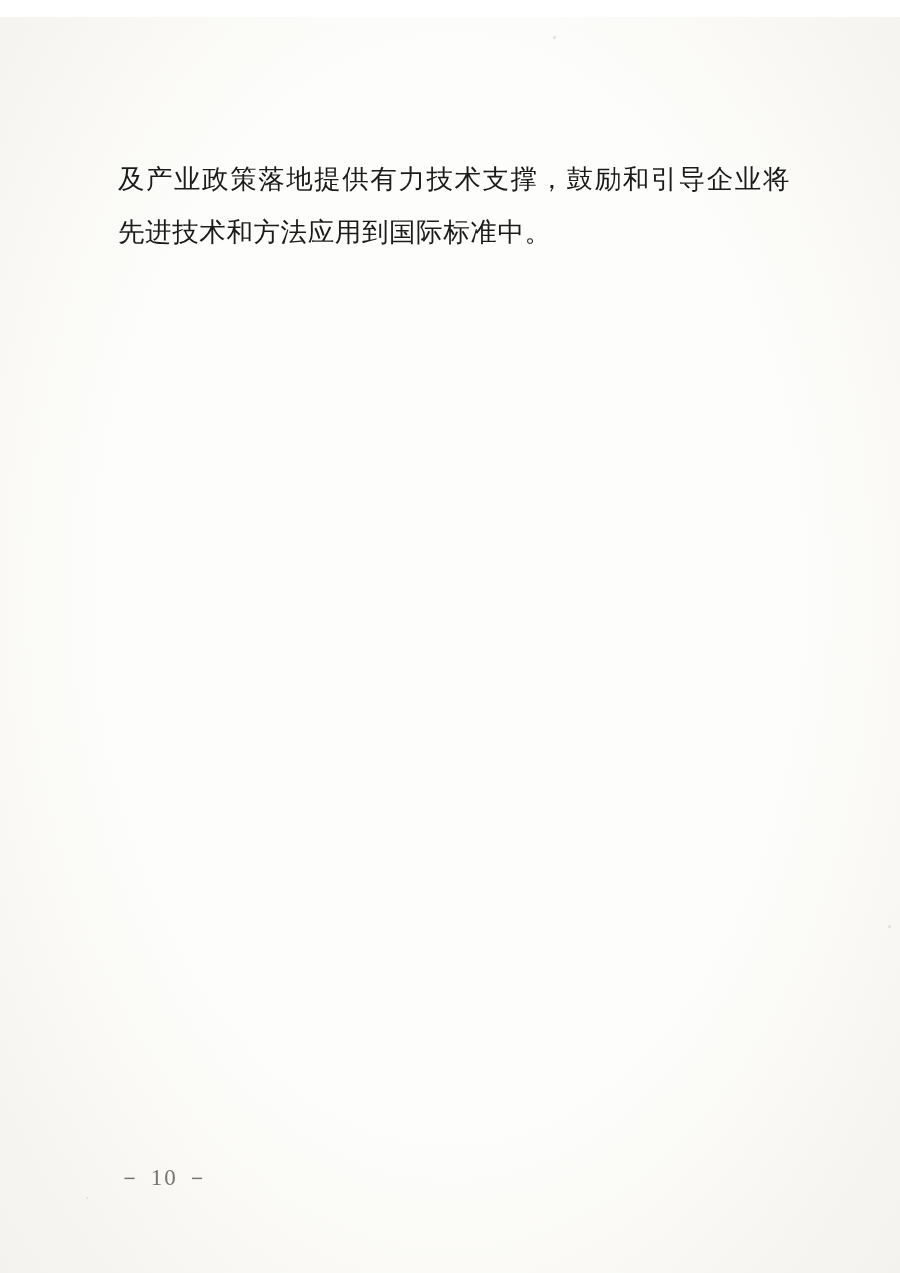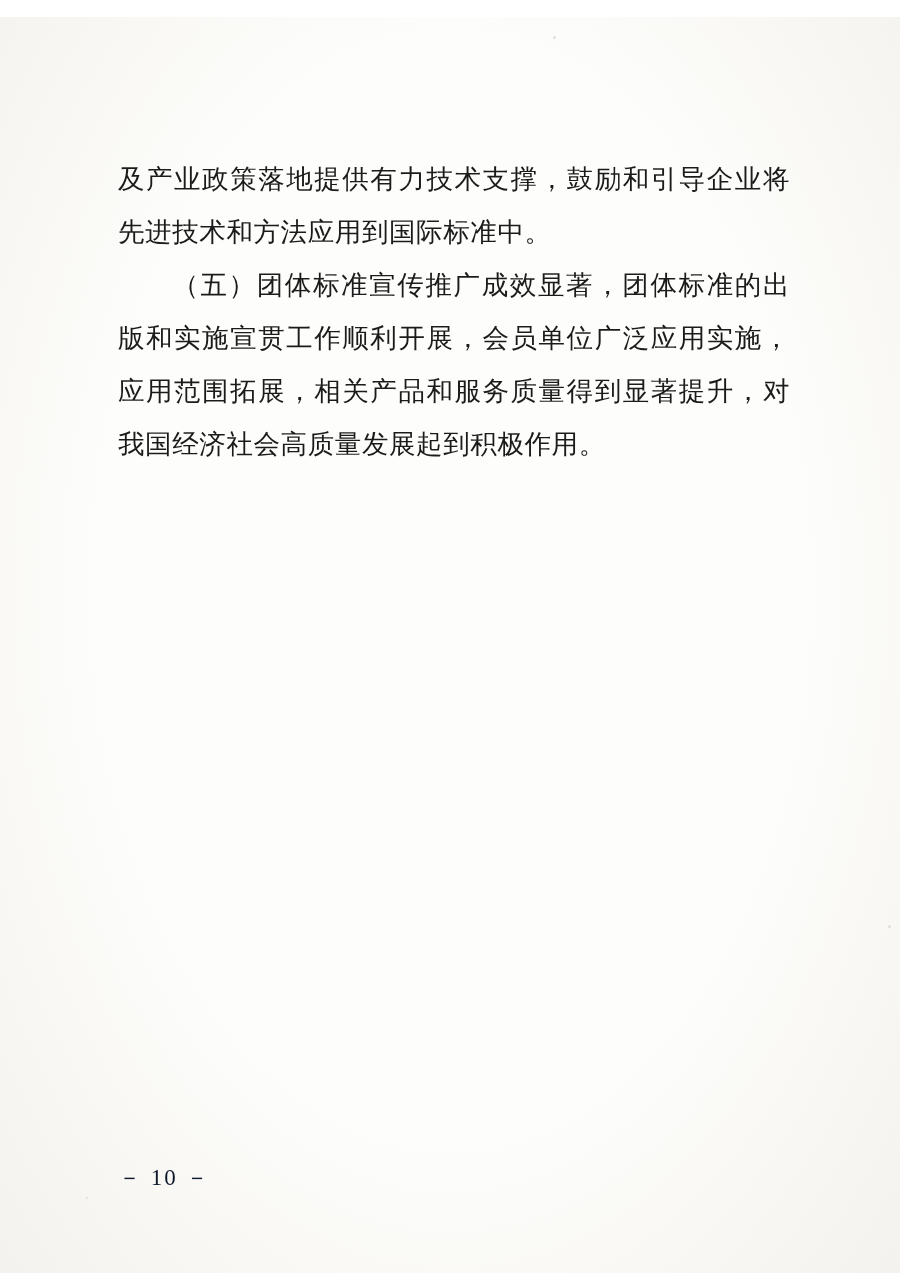--- a/index.html
+++ b/index.html
@@ -53,35 +53,34 @@
   }
   .para.indent {
     text-indent: 2.05em;
   }
   .page-number {
     position: absolute;
     left: 118px;
     top: 1145px;
     font-size: 23px;
     letter-spacing: 2px;
-    color: #0f172a;
+    color: #737373;
     font-family: "Liberation Serif", "DejaVu Serif", serif;
     text-align: center;
   }
 </style>
 </head>
 <body>
 
 <div class="page">
 
   <div class="scan-speck" style="left:553px; top:19px; width:3px; height:3px;"></div>
   <div class="scan-speck" style="left:888px; top:908px; width:3px; height:3px;"></div>
   <div class="scan-speck" style="left:553px; top:1262px; width:3px; height:3px;"></div>
   <div class="scan-speck" style="left:86px; top:1180px; width:2px; height:2px;"></div>
 
   <div class="body-text">
     <p class="para">及产业政策落地提供有力技术支撑，鼓励和引导企业将先进技术和方法应用到国际标准中。</p>
-    <p class="para indent">（五）团体标准宣传推广成效显著，团体标准的出版和实施宣贯工作顺利开展，会员单位广泛应用实施，应用范围拓展，相关产品和服务质量得到显著提升，对我国经济社会高质量发展起到积极作用。</p>
   </div>
 
   <div class="page-number">－ 10 －</div>
 
 </div>
 
 </body></html>

